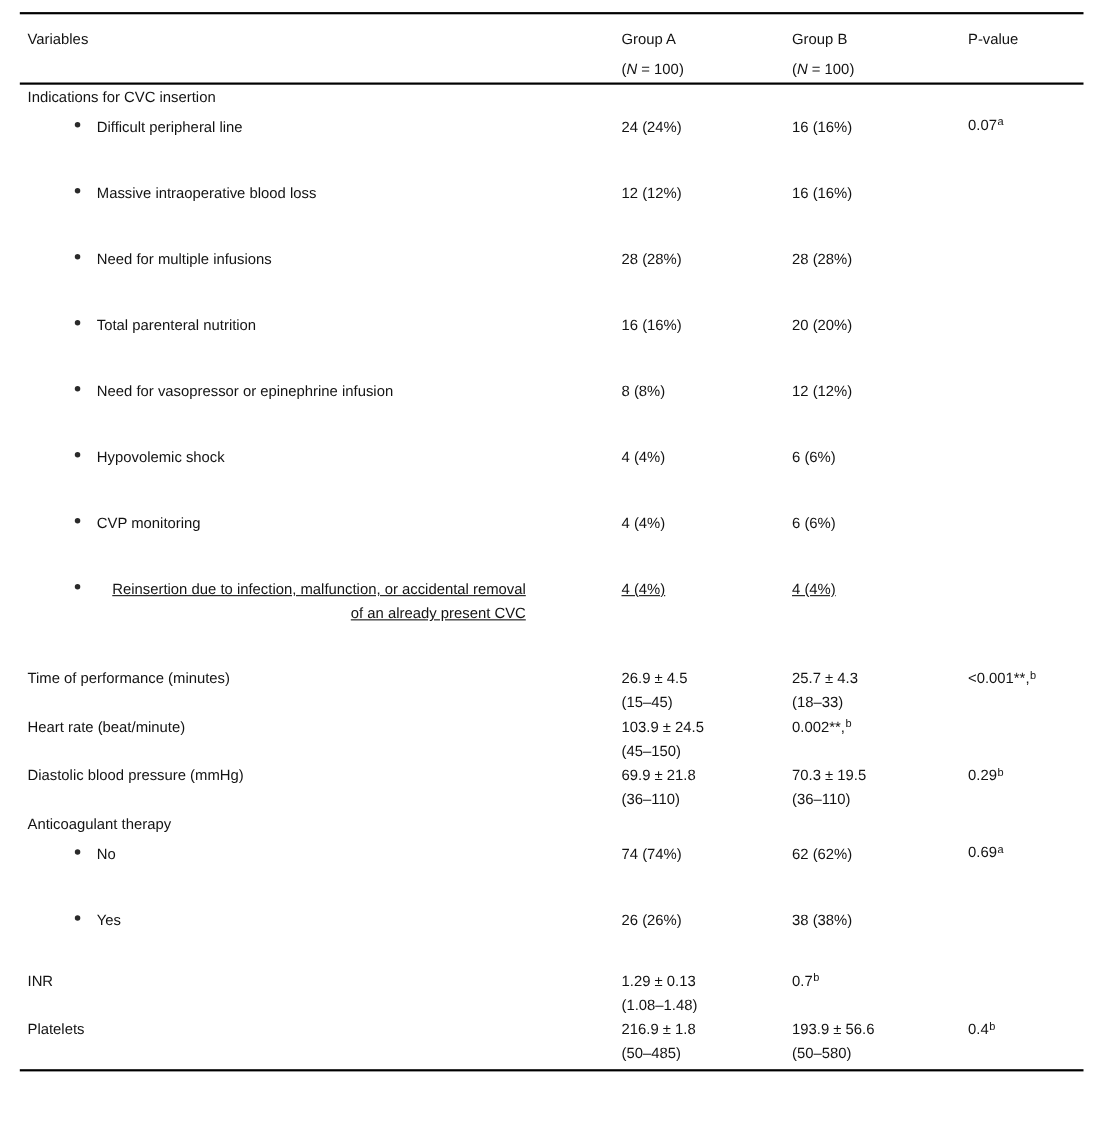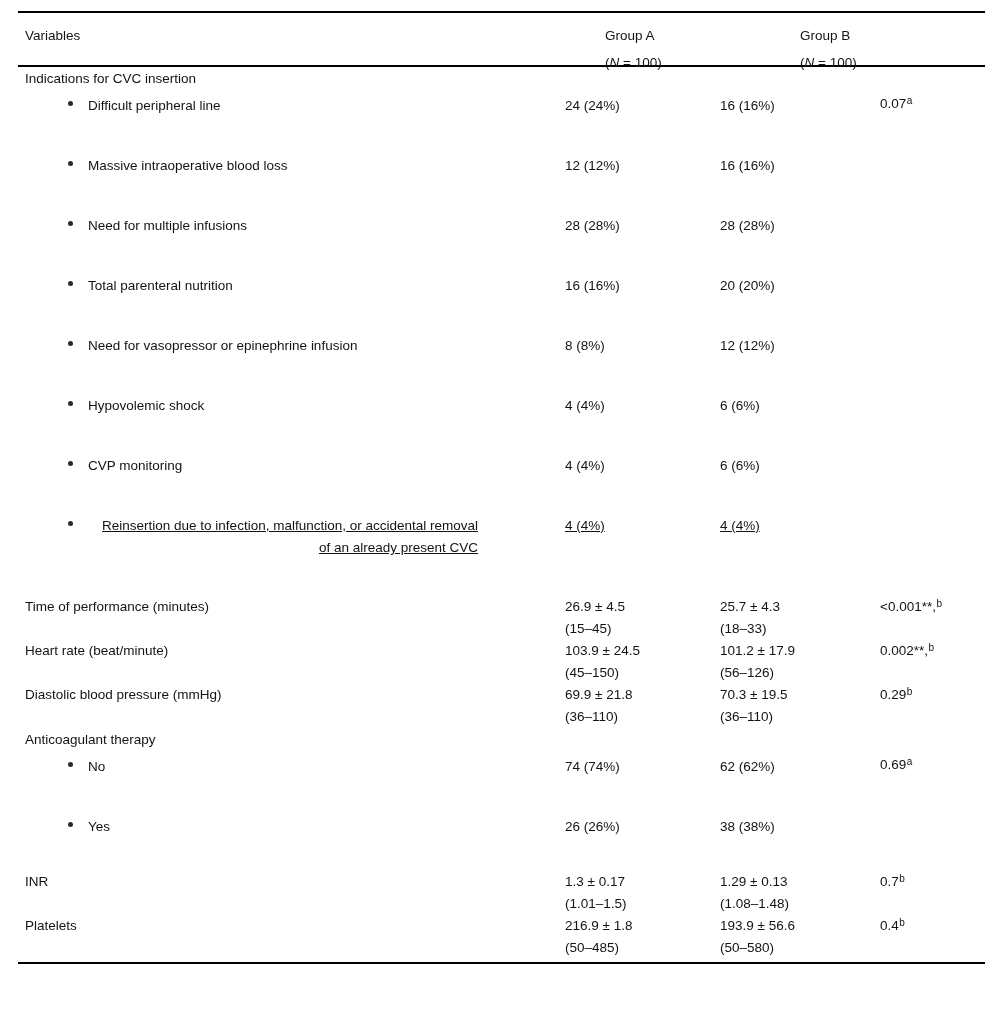--- a/index.html
+++ b/index.html
@@ -7,21 +7,21 @@
   body {
     width:1000px; height:1032px; position:relative;
     font-family:"Liberation Sans","DejaVu Sans",sans-serif;
     font-size:13.5px; color:#131313;
     -webkit-font-smoothing:antialiased;
   }
   .table-wrap { position:absolute; left:18px; top:11px; width:967px; }
   .rule { border:none; border-top:2px solid #000; height:0; }
   .rule-mid { border-top:2.5px solid #000; }
   .row { display:grid; grid-template-columns:547px 155px 160px 105px; align-items:start; }
-  .header-row { padding-top:9px; padding-bottom:18px; height:52px;gap:40px; }
+  .header-row { padding-top:9px; padding-bottom:18px; height:62px; }
   .h-line { line-height:27px; white-space:nowrap; }
   .h-var { padding-left:7px; }
   .n-italic { font-style:italic; }
   .section-row { height:23px; }
   .section-label { padding-left:7px; line-height:23px; }
   .bullet-row { height:60px; padding-top:5px; line-height:17px; }
   .bullet-row.tall { height:86px;text-decoration:underline; }
   .var-bullet { padding-left:50px; display:flex; align-items:flex-start; }
   .dot {
     width:5px; height:5px; border-radius:50%; background:#2a2a2a;
@@ -160,24 +160,20 @@
     </div>
     <div class="pcell"><span>&lt;0.001**,</span><span class="psup">b</span></div>
   </div>
 
   <div class="row stat-row">
     <div class="stat-label">Heart rate (beat/minute)</div>
     <div>
       <div class="val-line">103.9 ± 24.5</div>
       <div class="val-line">(45–150)</div>
     </div>
-    <div>
-      <div class="val-line">101.2 ± 17.9</div>
-      <div class="val-line">(56–126)</div>
-    </div>
     <div class="pcell"><span>0.002**,</span><span class="psup">b</span></div>
   </div>
 
 
   <div class="row stat-row">
     <div class="stat-label">Diastolic blood pressure (mmHg)</div>
     <div>
       <div class="val-line">69.9 ± 21.8</div>
       <div class="val-line">(36–110)</div>
     </div>
@@ -211,24 +207,20 @@
         <span class="btext">Yes</span>
       </div>
     <div class="val-line">26 (26%)</div>
     <div class="val-line">38 (38%)</div>
     <div class="pcell"><span></span><span class="psup"></span></div>
   </div>
 
   <div class="row stat-row">
     <div class="stat-label">INR</div>
     <div>
-      <div class="val-line">1.3 ± 0.17</div>
-      <div class="val-line">(1.01–1.5)</div>
-    </div>
-    <div>
       <div class="val-line">1.29 ± 0.13</div>
       <div class="val-line">(1.08–1.48)</div>
     </div>
     <div class="pcell"><span>0.7</span><span class="psup">b</span></div>
   </div>
 
   <div class="row stat-row">
     <div class="stat-label">Platelets</div>
     <div>
       <div class="val-line">216.9 ± 1.8</div>

